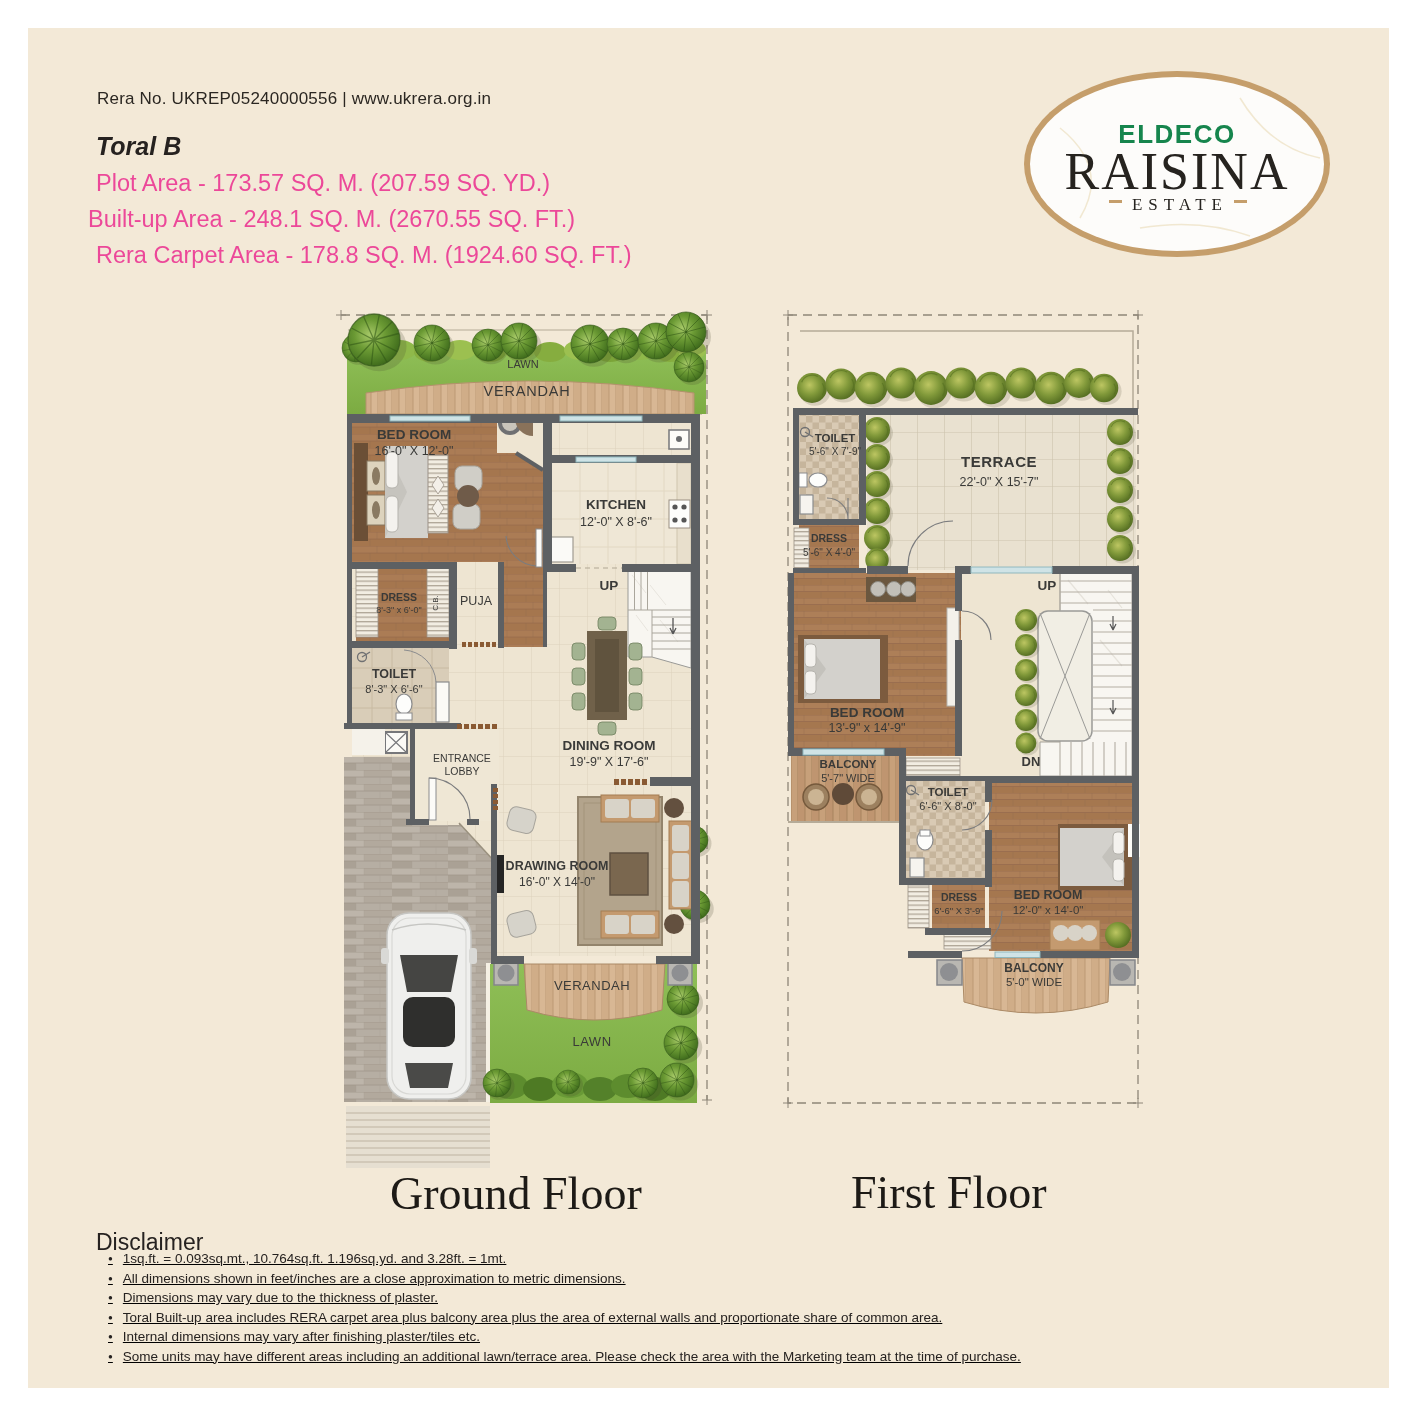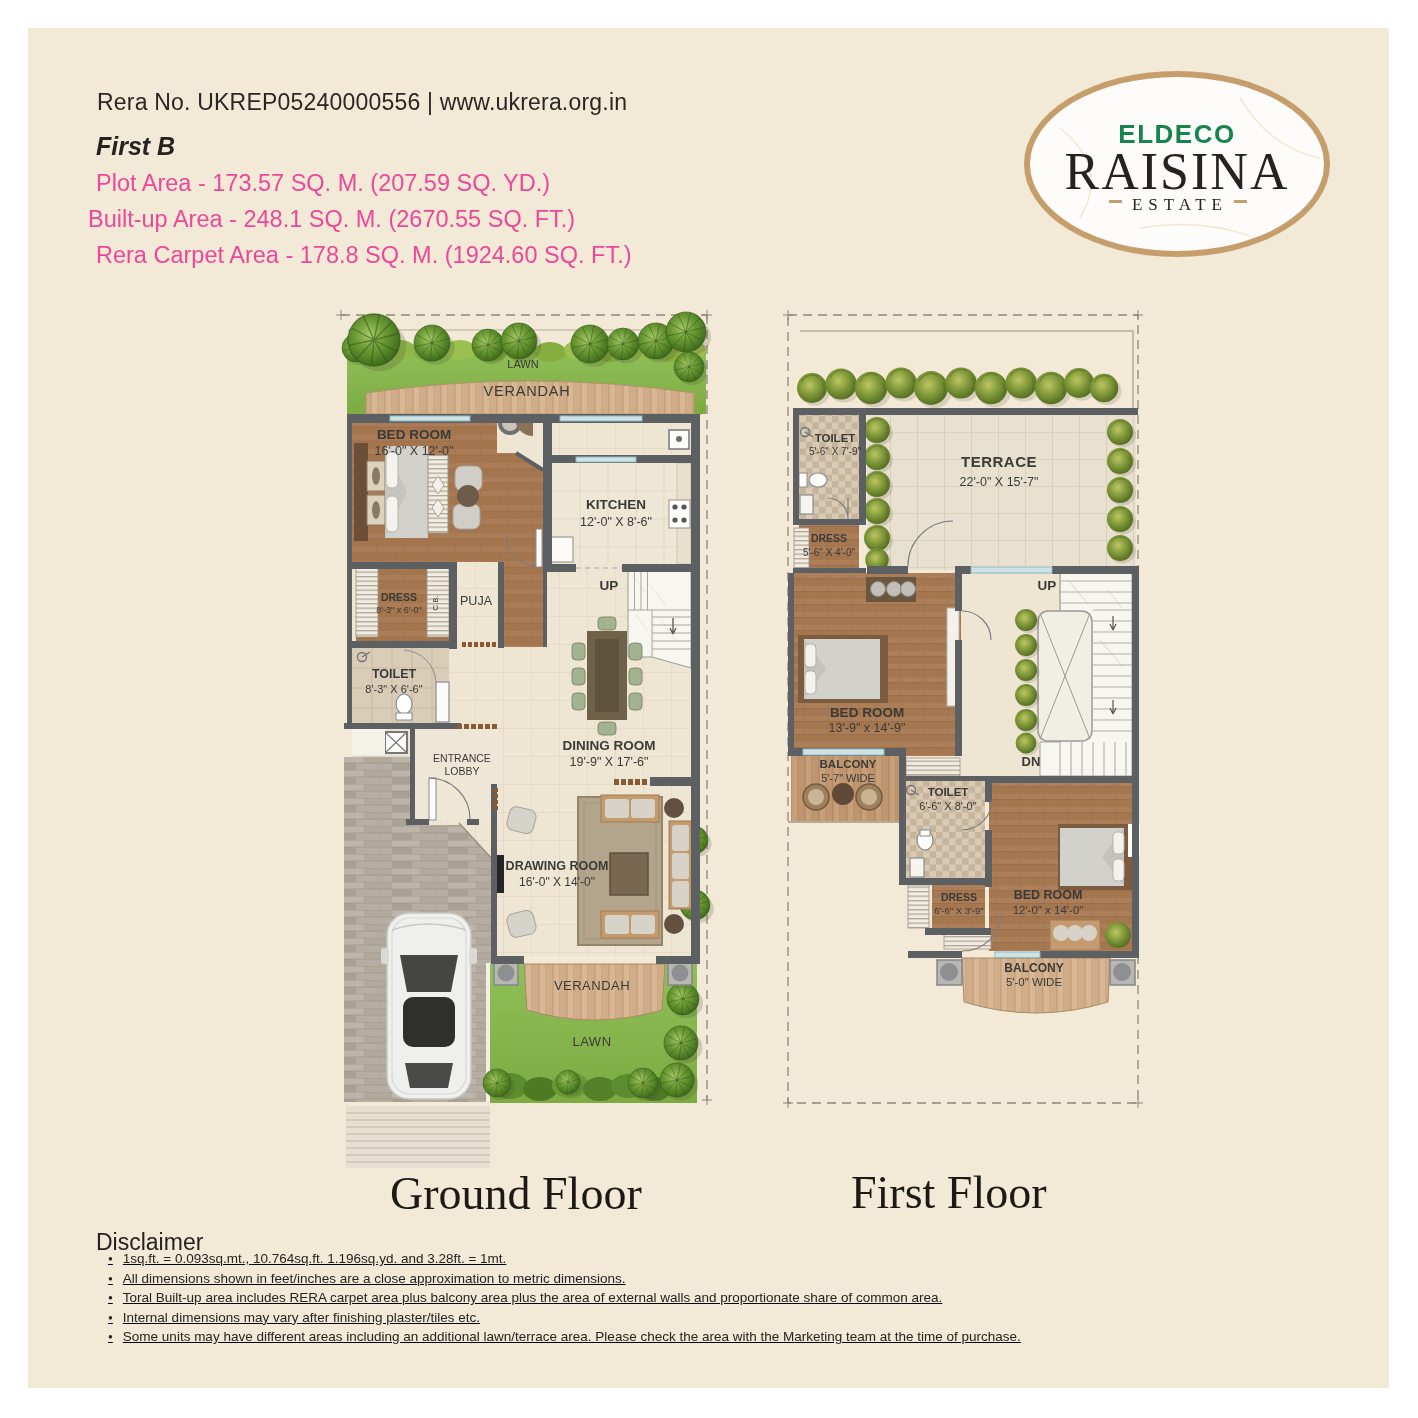--- a/index.html
+++ b/index.html
@@ -1,36 +1,36 @@
 <!DOCTYPE html>
 <html><head>
 <meta charset="utf-8">
 <style>
   html,body{margin:0;padding:0;background:#ffffff;}
   #page{position:relative;width:1418px;height:1418px;background:#ffffff;overflow:hidden;
         font-family:"Liberation Sans",sans-serif;}
   #card{position:absolute;left:28px;top:28px;width:1361px;height:1360px;
         background:#f3e9d7;}
   .abs{position:absolute;}
-  .hdr-small{font-size:23px;color:#2b2722;letter-spacing:.2px;}
+  .hdr-small{font-size:17px;color:#2b2722;letter-spacing:.2px;}
   .hdr-line{font-size:23.5px;color:#ec4899;letter-spacing:0;}
   .typeb{font-size:25px;font-weight:bold;font-style:italic;color:#262220;}
   .floorlab{font-family:"Liberation Serif",serif;font-size:46px;color:#1d1a16;}
   .disc-h{font-size:23px;color:#262220;margin-top:16px;}
   .disc li{font-size:13.5px;color:#262220;margin:0 0 6px 0;line-height:1;}
   .disc ul{margin:0;padding-left:30px;list-style:none;text-decoration:underline;}
   .disc li:before{content:"\25CF";font-size:8px;vertical-align:2px;margin-right:10px;margin-left:-18px;}
 </style>
 </head>
 <body>
 <div id="page">
   <div id="card"></div>
 
   <div class="abs hdr-small" style="left:97px;top:89px;">Rera No. UKREP05240000556 | www.ukrera.org.in</div>
-  <div class="abs typeb" style="left:96px;top:132px;">First B</div>
+  <div class="abs typeb" style="left:96px;top:132px;">Toral B</div>
   <div class="abs hdr-line" style="left:96px;top:170px;">Plot Area - 173.57 SQ. M. (207.59 SQ. YD.)</div>
   <div class="abs hdr-line" style="left:88px;top:206px;">Built-up Area - 248.1 SQ. M. (2670.55 SQ. FT.)</div>
   <div class="abs hdr-line" style="left:96px;top:242px;">Rera Carpet Area - 178.8 SQ. M. (1924.60 SQ. FT.)</div>
 
   <svg class="abs" style="left:1020px;top:68px;" width="315" height="195" viewBox="0 0 315 195">
     <ellipse cx="157" cy="96" rx="153" ry="93" fill="#c59e6b"></ellipse>
     <ellipse cx="157" cy="96" rx="147" ry="87" fill="#fdfcfa"></ellipse>
     <path d="M40,60 Q90,100 60,150 M220,30 Q250,80 300,90 M120,160 Q180,150 230,168" stroke="#e8d7ae" stroke-width="1.5" fill="none" opacity=".55"></path>
     <text x="157" y="75" text-anchor="middle" font-family="Liberation Sans,sans-serif" font-weight="bold" font-size="26" letter-spacing="1.5" fill="#16854d">ELDECO</text>
     <text x="157" y="121" text-anchor="middle" font-family="Liberation Serif,serif" font-size="52" letter-spacing="2" fill="#26231f">RAISINA</text>
@@ -600,18 +600,19 @@
   </svg>
 
   <div class="abs floorlab" style="left:390px;top:1167px;">Ground Floor</div>
   <div class="abs floorlab" style="left:851px;top:1166px;">First Floor</div>
 
   <div class="abs disc-h" style="left:96px;top:1213px;">Disclaimer</div>
   <div class="abs disc" style="left:96px;top:1252px;width:1250px;">
     <ul>
       <li>1sq.ft. = 0.093sq.mt., 10.764sq.ft. 1.196sq.yd. and 3.28ft. = 1mt.</li>
       <li>All dimensions shown in feet/inches are a close approximation to metric dimensions.</li>
+      <li>Dimensions may vary due to the thickness of plaster.</li>
       <li>Toral Built-up area includes RERA carpet area plus balcony area plus the area of external walls and proportionate share of common area.</li>
       <li>Internal dimensions may vary after finishing plaster/tiles etc.</li>
       <li>Some units may have different areas including an additional lawn/terrace area. Please check the area with the Marketing team at the time of purchase.</li>
     </ul>
   </div>
 </div>
 
 </body></html>

